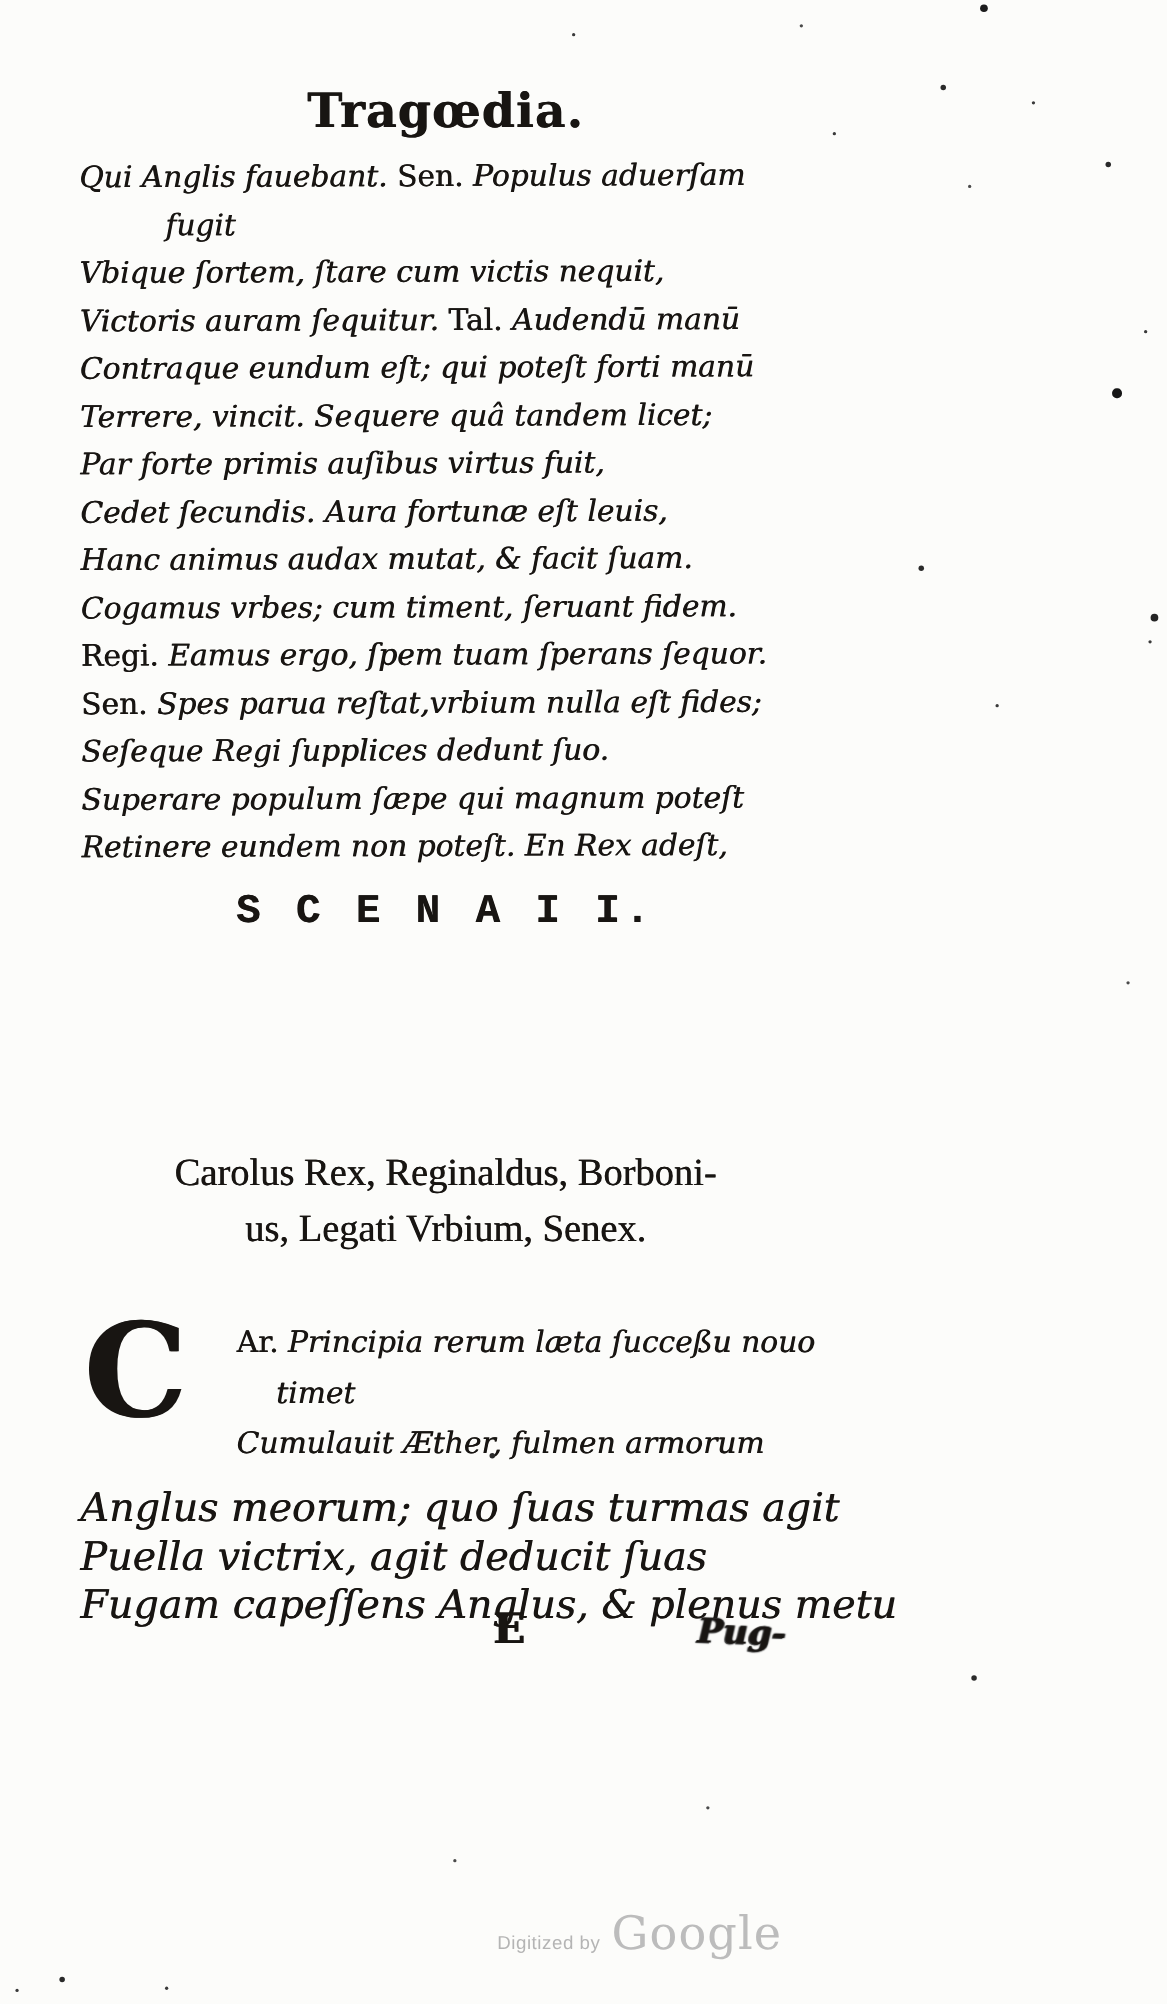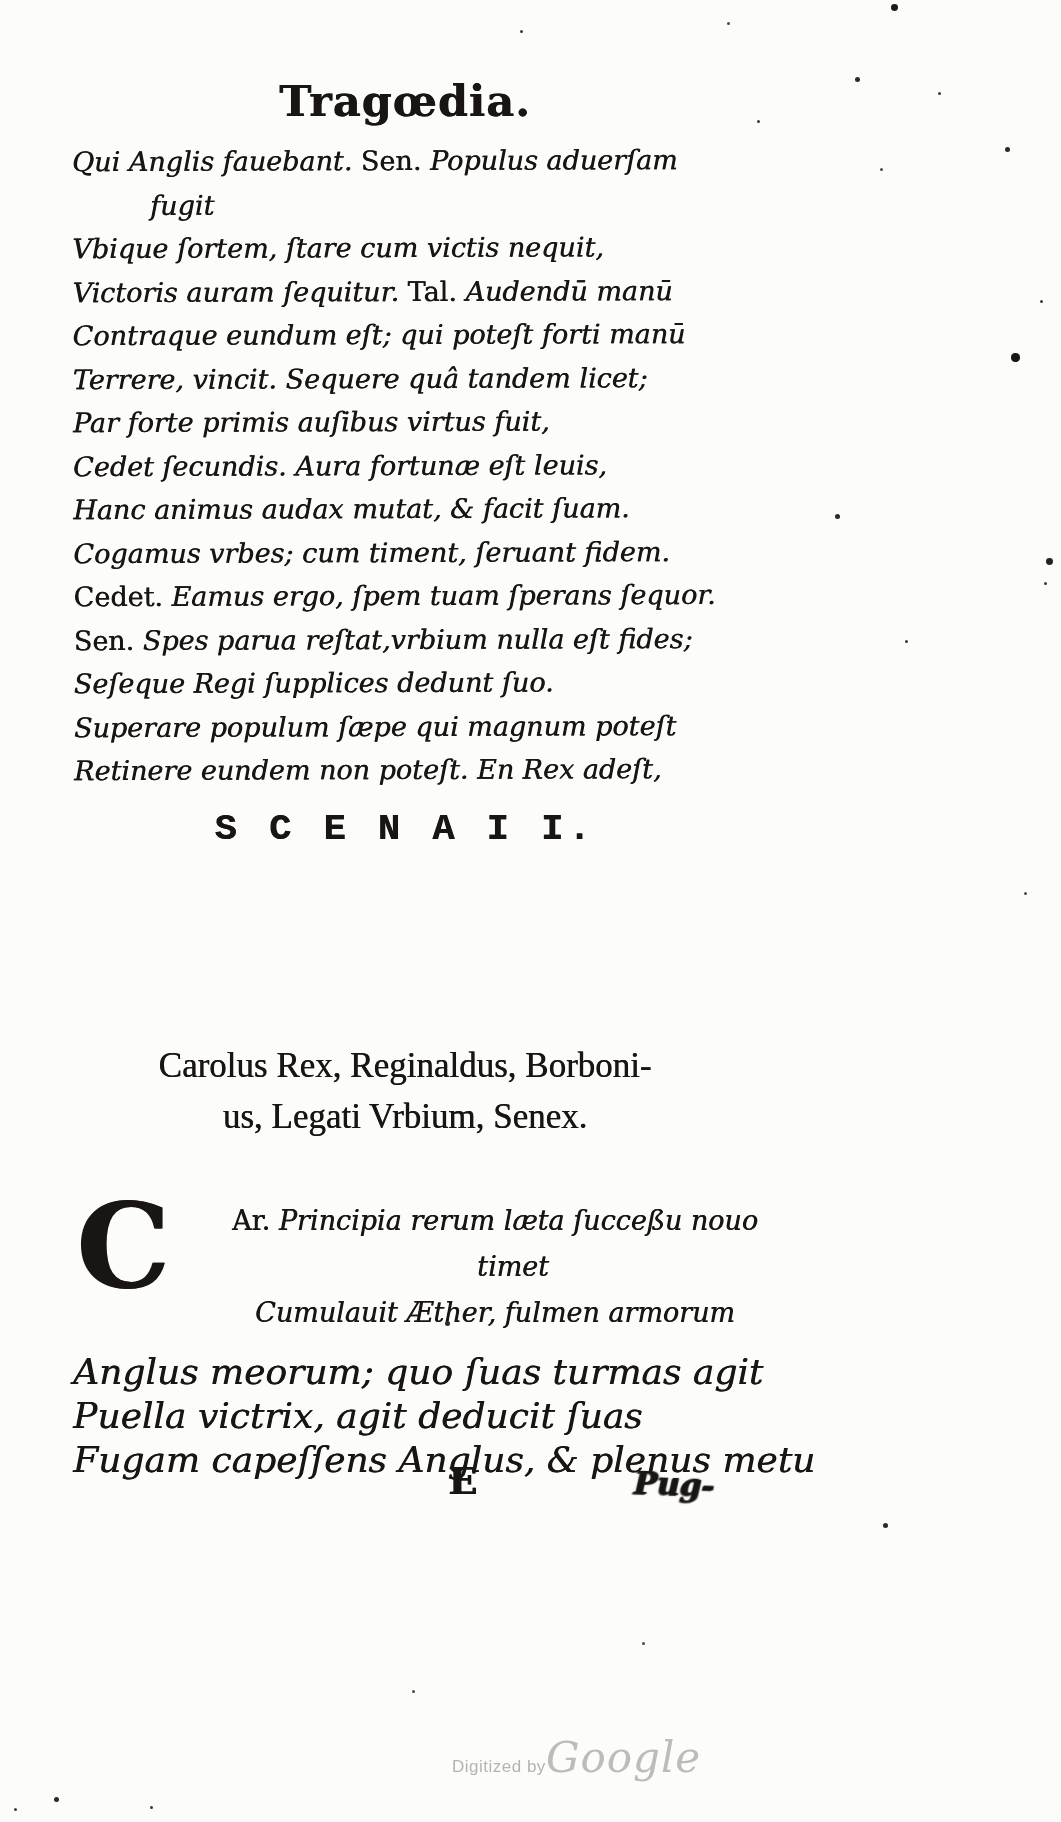--- a/index.html
+++ b/index.html
@@ -45,21 +45,21 @@
     font-family:Liberation Serif, serif;
   }
   
   .drop-cap{
     position:absolute;left:76px;top:1196px;
     font-size:118px;line-height:100px;font-weight:bold;
     text-shadow:1px 0 0 currentColor;
   }
   .speech-head{
     position:absolute;left:215px;top:1198px;width:560px;
-    font-size:27px;line-height:46px;font-style:italic;text-align:center;
+    font-size:27px;line-height:46px;font-style:italic;
   }
   .speech-head .vline.ind1{padding-left:36px;}
   .speech-tail{
     position:absolute;left:73px;top:1350px;width:700px;
     font-size:36px;line-height:44px;font-style:italic;
   }
   
   .signature{
     position:absolute;left:448px;top:1458px;
     font-size:38px;font-weight:bold;
@@ -68,29 +68,29 @@
   .catchword{
     position:absolute;left:634px;top:1466px;
     font-size:31px;font-weight:bold;font-style:italic;
     transform:rotate(2deg);
     text-shadow:1px 0 1px #222, -1px 1px 1px #333;
     filter:blur(0.4px);
   }
   
   .watermark{
     position:absolute;left:452px;top:1733px;
-    display:flex;align-items:baseline;
+    display:flex;align-items:baseline;gap:10px;
   }
   .wm-prefix{
     font-family:"Liberation Sans", sans-serif;
     font-size:17px;color:#b4b4b4;letter-spacing:0.5px;
   }
   .wm-logo{
     font-family:"DejaVu Serif", serif;
-    font-size:42px;color:#bcbcbc;letter-spacing:1px;font-style:italic;
+    font-size:42px;color:#bcbcbc;letter-spacing:1px;
   }
   
   .specks{
     position:absolute;top:0;left:0;width:3px;height:3px;border-radius:50%;
     background:transparent;
     box-shadow:
       893px 6px 0 2px #1c1c1c,
       520px 30px 0 0 #3a3a3a,
       727px 22px 0 0 #4a4a4a,
       856px 78px 0 1px #2a2a2a,
@@ -125,21 +125,21 @@
       <div class="vline"><span class="it">Qui Anglis fauebant. </span><span class="rm">Sen. </span><span class="it">Populus aduerſam</span></div>
       <div class="vline ind1"><span class="it">fugit</span></div>
       <div class="vline"><span class="it">Vbique ſortem, ſtare cum victis nequit,</span></div>
       <div class="vline"><span class="it">Victoris auram ſequitur. </span><span class="rm">Tal. </span><span class="it">Audendū manū</span></div>
       <div class="vline"><span class="it">Contraque eundum eſt; qui poteſt forti manū</span></div>
       <div class="vline"><span class="it">Terrere, vincit. Sequere quâ tandem licet;</span></div>
       <div class="vline"><span class="it">Par forte primis auſibus virtus fuit,</span></div>
       <div class="vline"><span class="it">Cedet ſecundis. Aura fortunæ eſt leuis,</span></div>
       <div class="vline"><span class="it">Hanc animus audax mutat, &amp; facit ſuam.</span></div>
       <div class="vline"><span class="it">Cogamus vrbes; cum timent, ſeruant fidem.</span></div>
-      <div class="vline"><span class="rm">Cedet. </span><span class="it">Eamus ergo, ſpem tuam ſperans ſequor.</span></div>
+      <div class="vline"><span class="rm">Regi. </span><span class="it">Eamus ergo, ſpem tuam ſperans ſequor.</span></div>
       <div class="vline"><span class="rm">Sen. </span><span class="it">Spes parua reſtat,vrbium nulla eſt fides;</span></div>
       <div class="vline"><span class="it">Seſeque Regi ſupplices dedunt ſuo.</span></div>
       <div class="vline"><span class="it">Superare populum ſæpe qui magnum poteſt</span></div>
       <div class="vline"><span class="it">Retinere eundem non poteſt. En Rex adeſt,</span></div>
     </div>
 
   <div class="scene-heading">S C E N A   I I.</div>
 
   <div class="cast">
     <div>Carolus Rex, Reginaldus, Borboni-</div>

